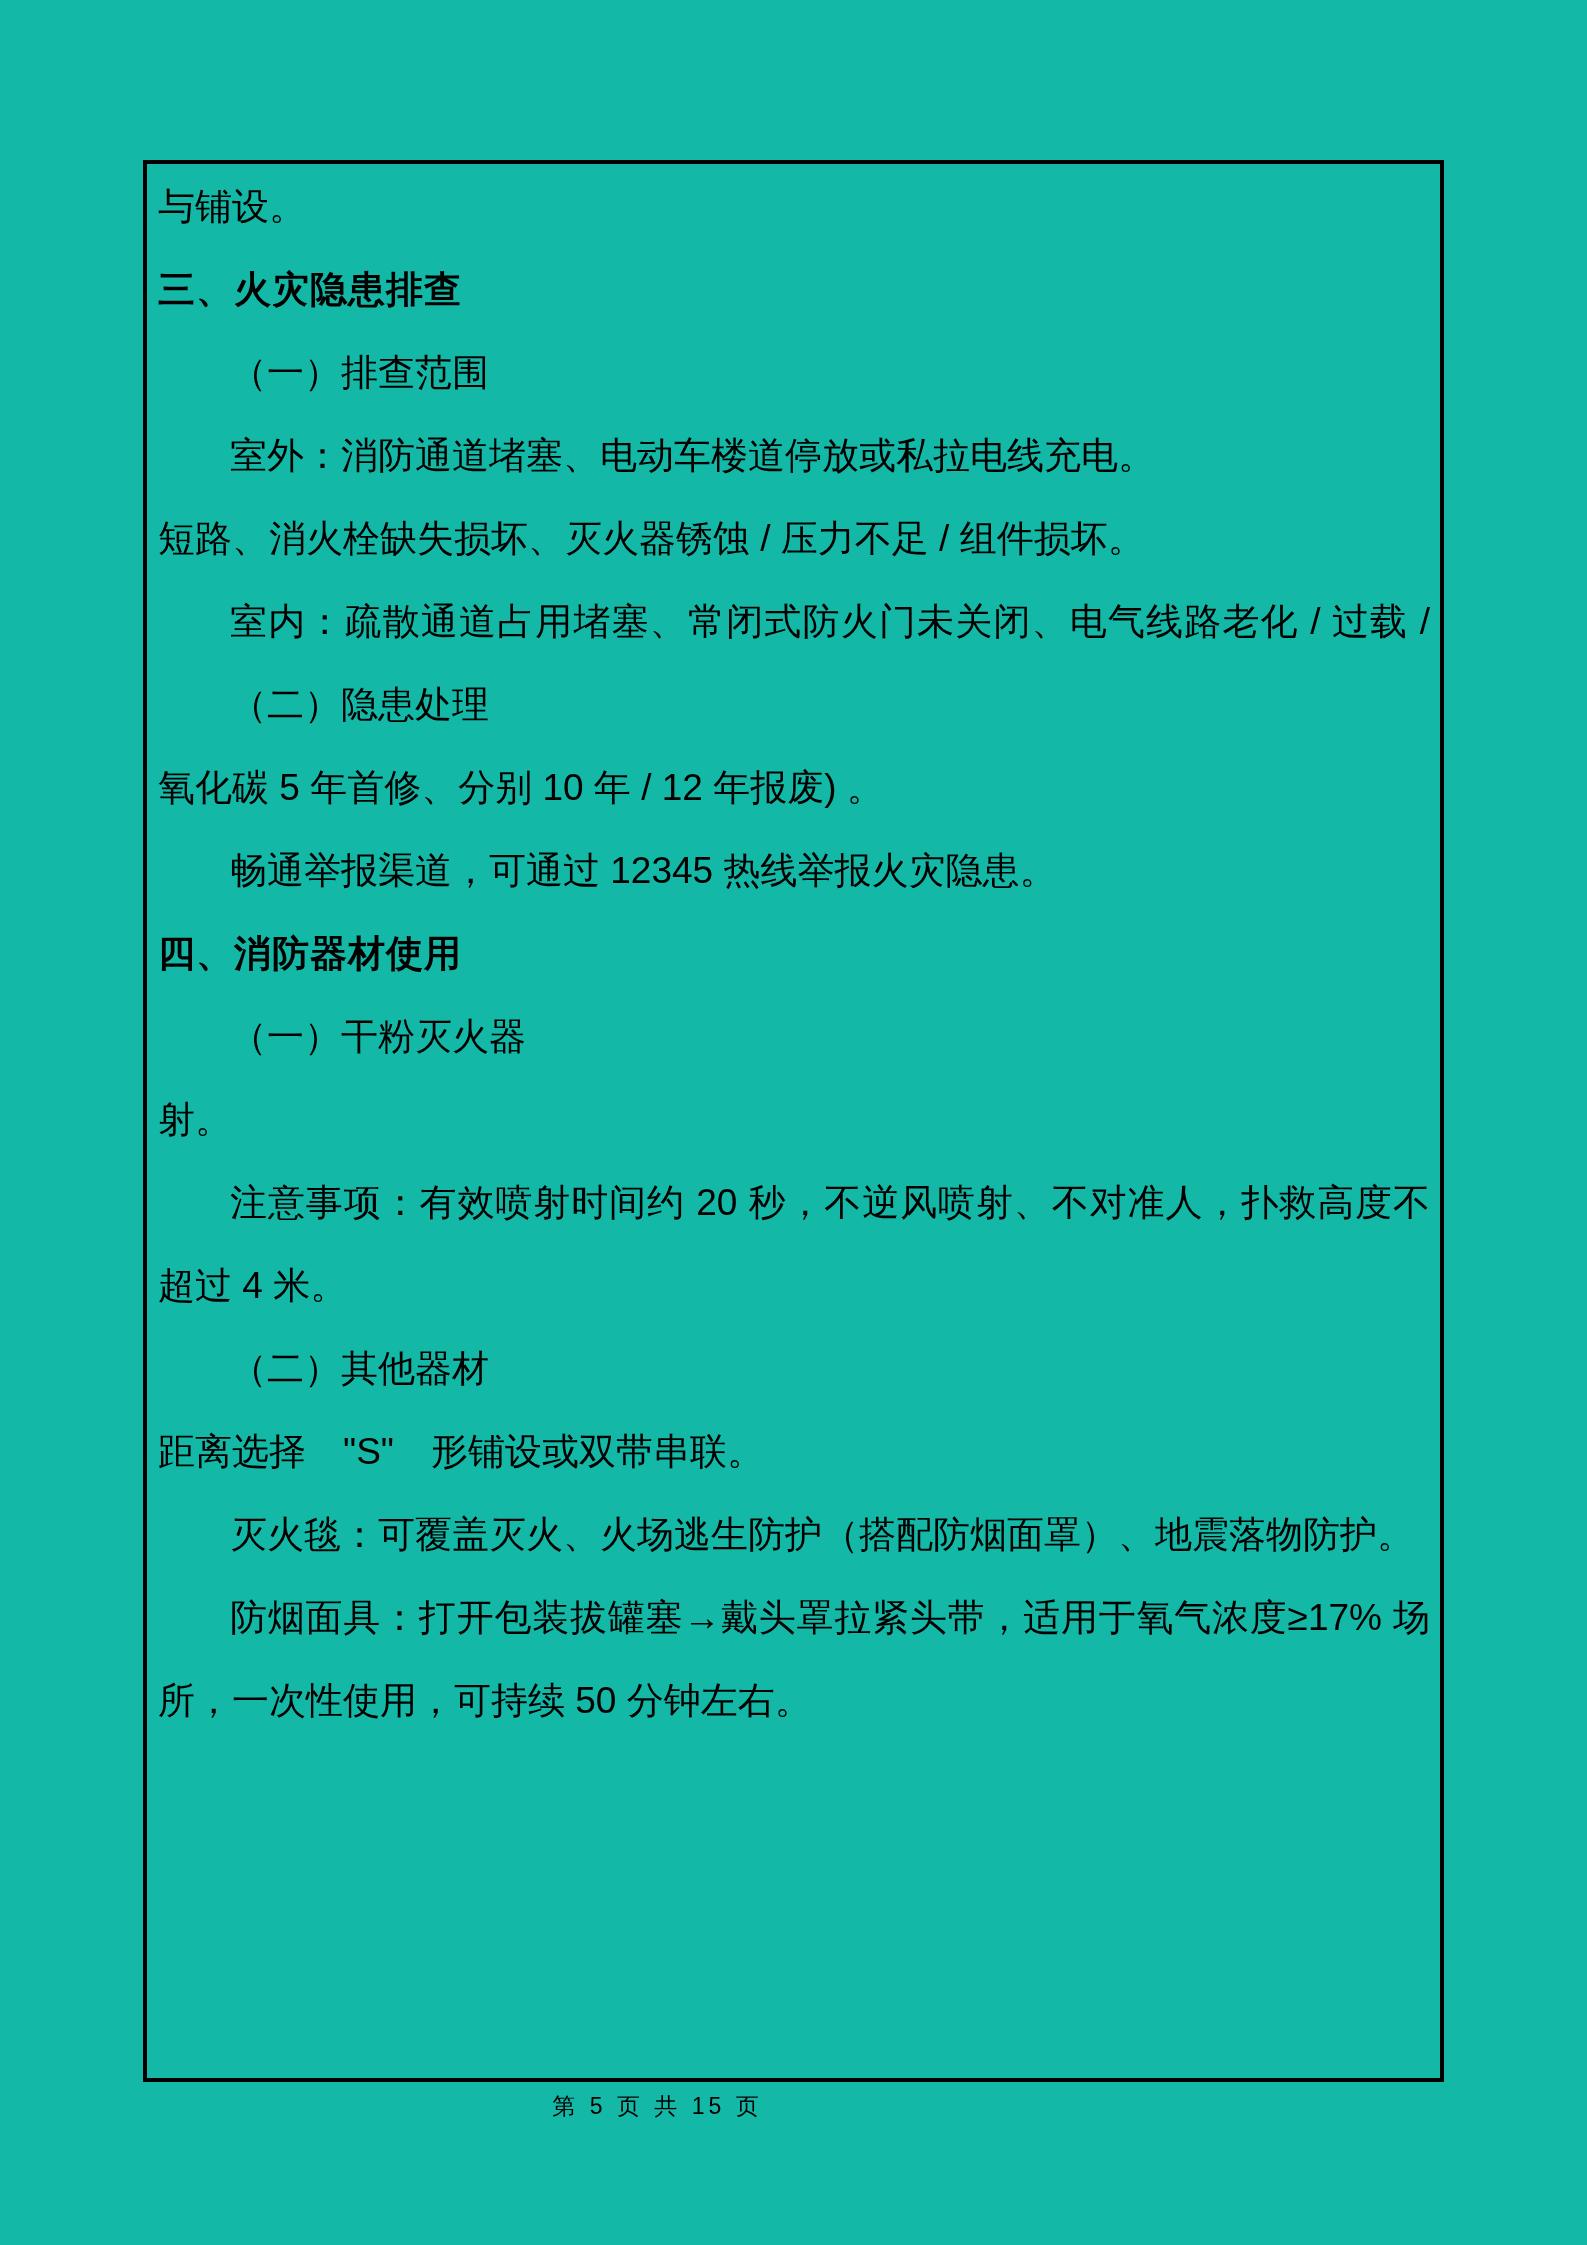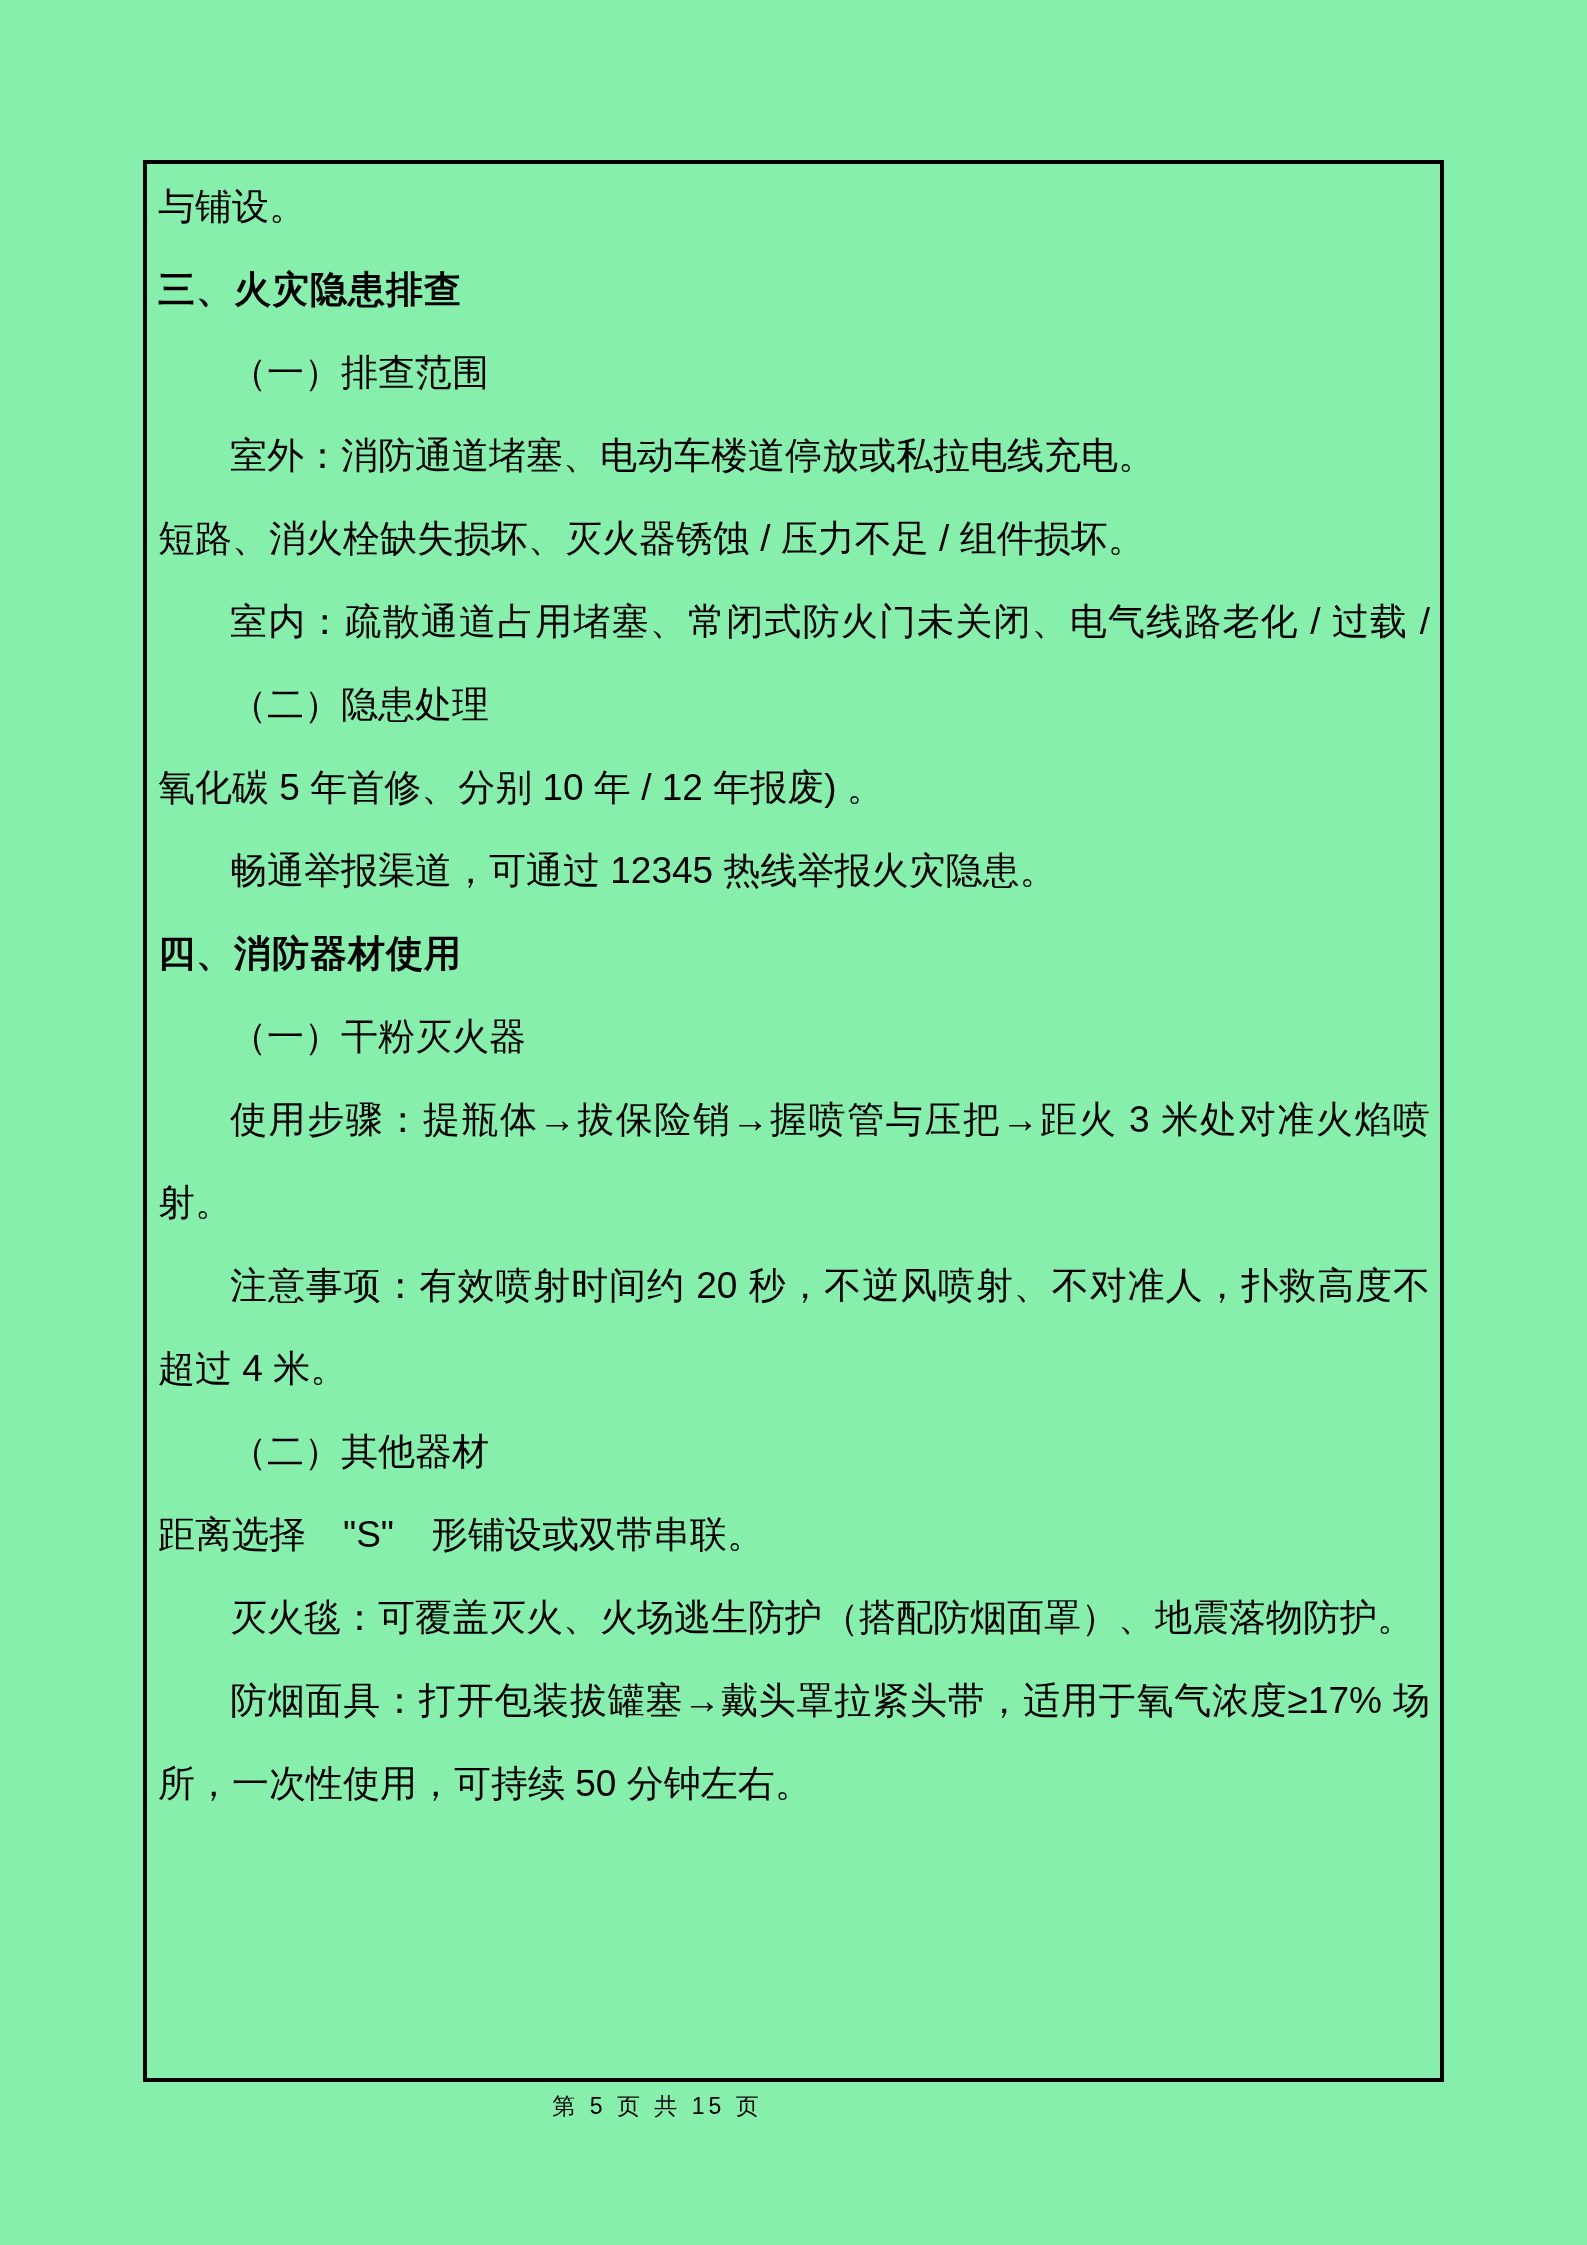--- a/index.html
+++ b/index.html
@@ -6,21 +6,21 @@
     margin: 0;
     padding: 0;
     background: #ffffff;
     color: #000000;
     font-family: "Liberation Sans", "DejaVu Sans", sans-serif;
   }
   .page {
     position: relative;
     width: 1587px;
     height: 2245px;
-    background: #86efac;
+    background: #14b8a6;
     overflow: hidden;
   }
   .content-box {
     position: absolute;
     left: 143px;
     top: 160px;
     width: 1301px;
     height: 1922px;
     box-sizing: border-box;
     border: 4px solid #000000;
@@ -67,21 +67,20 @@
     <div class="line heading">三、火灾隐患排查</div>
     <div class="line indent">（一）排查范围</div>
     <div class="line indent">室外：消防通道堵塞、电动车楼道停放或私拉电线充电。</div>
     <div class="line">短路、消火栓缺失损坏、灭火器锈蚀 / 压力不足 / 组件损坏。</div>
     <div class="line indent just">室内：疏散通道占用堵塞、常闭式防火门未关闭、电气线路老化 / 过载 /</div>
     <div class="line indent">（二）隐患处理</div>
     <div class="line">氧化碳 5 年首修、分别 10 年 / 12 年报废) 。</div>
     <div class="line indent">畅通举报渠道，可通过 12345 热线举报火灾隐患。</div>
     <div class="line heading">四、消防器材使用</div>
     <div class="line indent">（一）干粉灭火器</div>
-    <div class="line indent just">使用步骤：提瓶体→拔保险销→握喷管与压把→距火 3 米处对准火焰喷</div>
     <div class="line">射。</div>
     <div class="line indent just">注意事项：有效喷射时间约 20 秒，不逆风喷射、不对准人，扑救高度不</div>
     <div class="line">超过 4 米。</div>
     <div class="line indent">（二）其他器材</div>
     <div class="line">距离选择　"S"　形铺设或双带串联。</div>
     <div class="line indent">灭火毯：可覆盖灭火、火场逃生防护（搭配防烟面罩）、地震落物防护。</div>
     <div class="line indent just">防烟面具：打开包装拔罐塞→戴头罩拉紧头带，适用于氧气浓度≥17% 场</div>
     <div class="line">所，一次性使用，可持续 50 分钟左右。</div>
   </div>
   <div class="footer">第 5 页 共 15 页</div>

